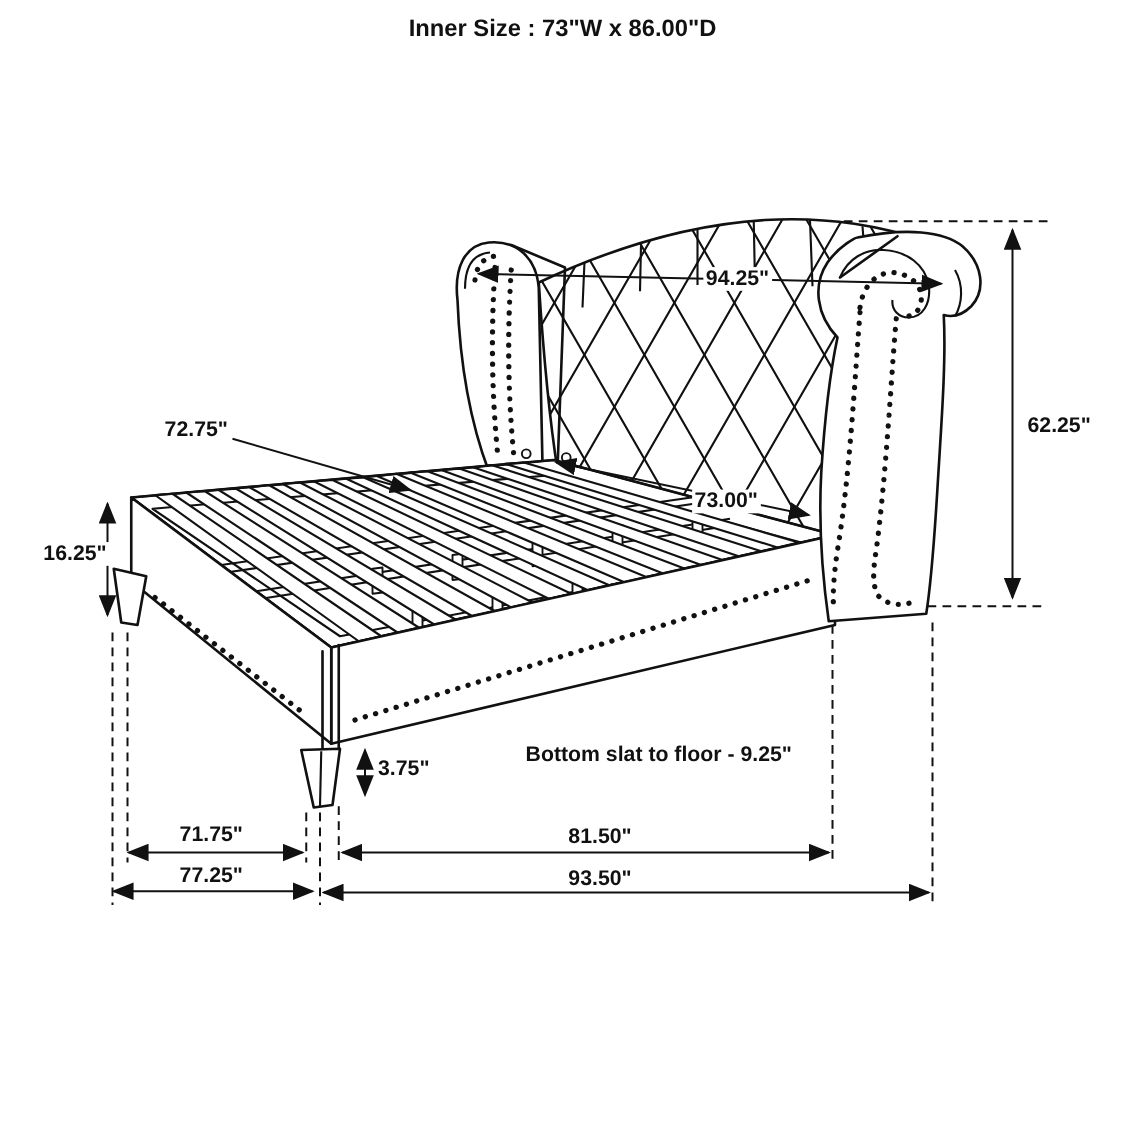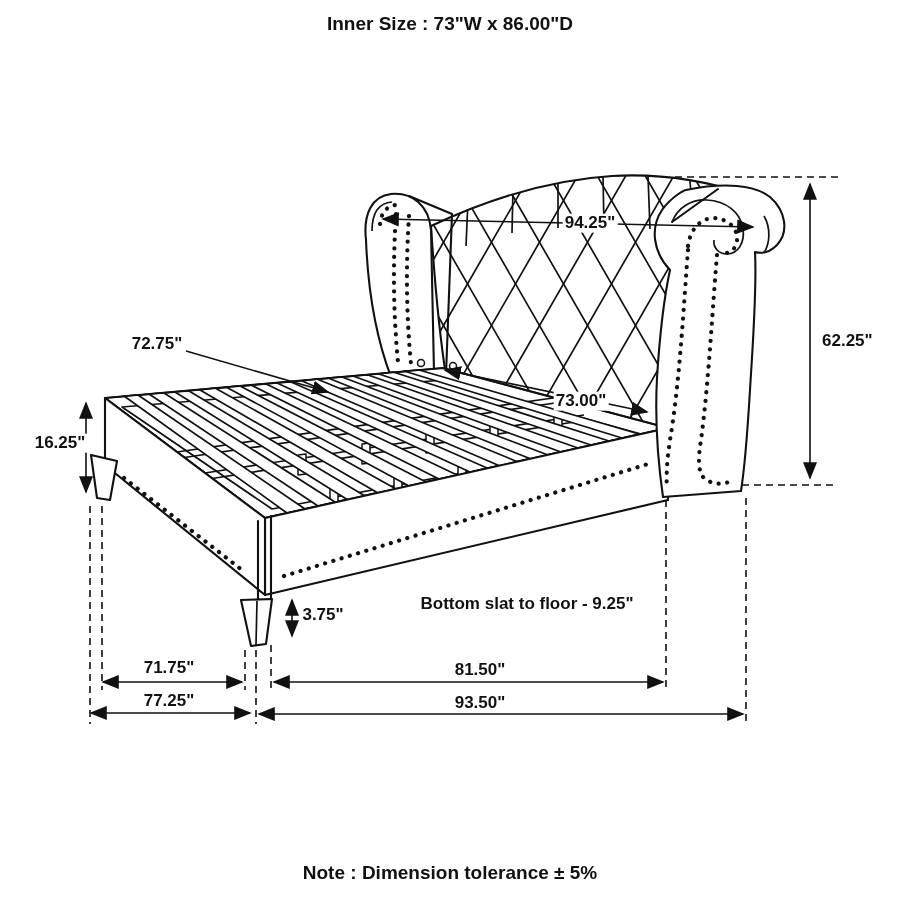--- a/index.html
+++ b/index.html
@@ -126,14 +126,13 @@
   <div class="lbl" style="left:157px;top:344px;">72.75"</div>
   <div class="lbl" style="left:581px;top:401px;">73.00"</div>
   <div class="lbl" style="left:60px;top:443px;">16.25"</div>
   <div class="lbl" style="left:527px;top:584px;margin-top:20px;">Bottom slat to floor - 9.25"</div>
   <div class="lbl" style="left:323px;top:615px;">3.75"</div>
   <div class="lbl" style="left:169px;top:668px;">71.75"</div>
   <div class="lbl" style="left:169px;top:701px;">77.25"</div>
   <div class="lbl" style="left:480px;top:670px;">81.50"</div>
   <div class="lbl" style="left:480px;top:703px;">93.50"</div>
 
-  <div class="lbl big" style="left:450px;top:873px;">Note : Dimension tolerance ± 5%</div>
 </div>
 
 </body></html>

